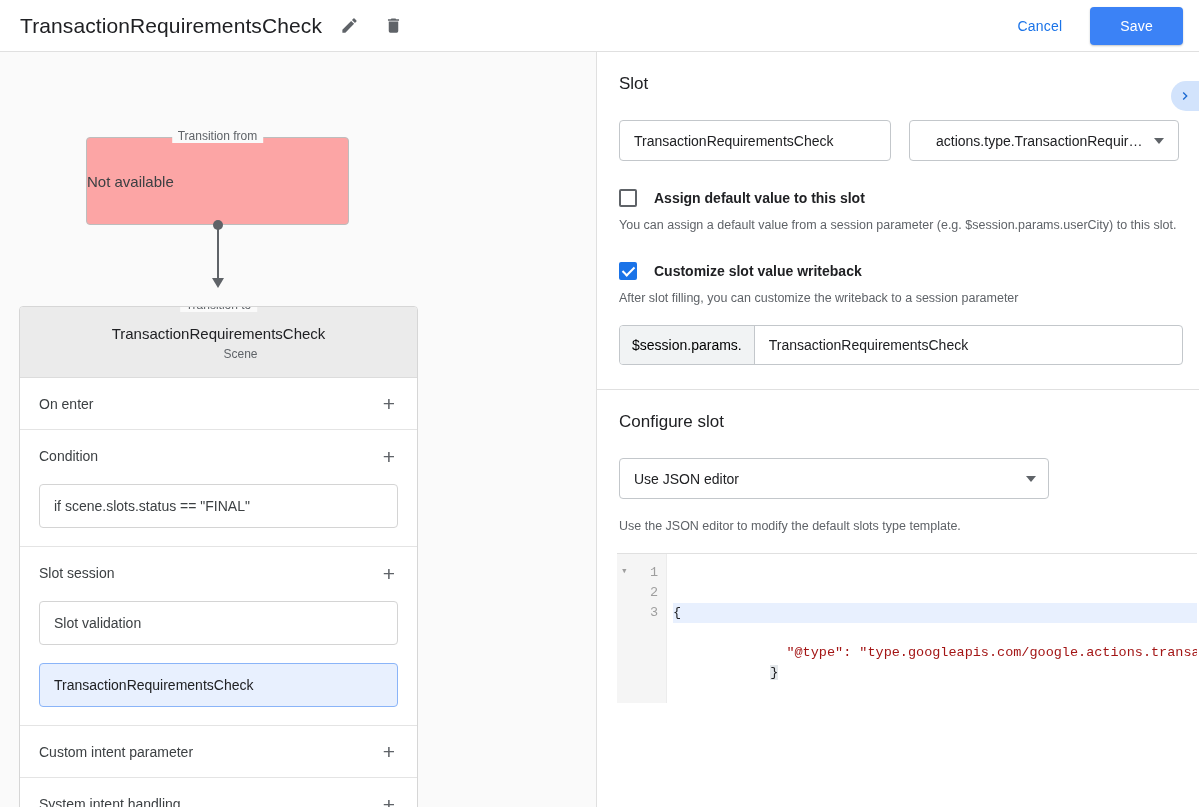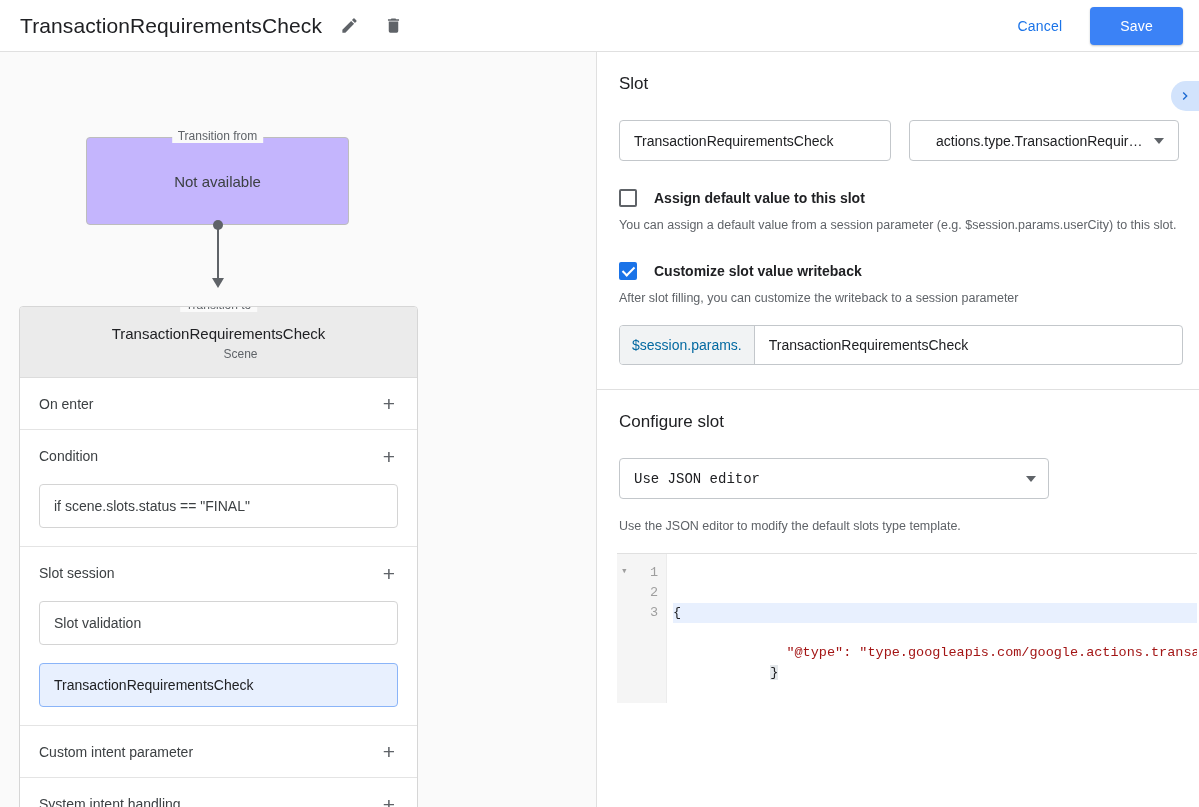--- a/index.html
+++ b/index.html
@@ -94,22 +94,22 @@
     font-size: 12px;
     color: #5f6368;
     white-space: nowrap;
   }
   .node-from {
     position: absolute;
     left: 86px; top: 85px;
     width: 263px; height: 88px;
     border: 1px solid #bdbdbd;
     border-radius: 4px;
-    background: #c4b5fd;
-    display: flex; align-items: center; justify-content: center;
+    background: #fca5a5;
+    display: flex; align-items: center; 
   }
   .node-from .txt { font-size: 15px; color: #3c4043; }
 
   .connector {
     position: absolute;
     left: 217px; top: 168px;
     width: 2px; height: 76px;
   }
   .connector .dot {
     position: absolute;
@@ -277,21 +277,21 @@
     height: 40px;
     overflow: hidden;
     width: 564px;
   }
   .wb-prefix {
     background: #f1f3f4;
     border-right: 1px solid #c3c7cb;
     padding: 0 12px;
     display: flex; align-items: center;
     font-size: 14px;
-    color: #0369a1;
+    color: #000000;
   }
   .wb-value {
     flex: 1;
     display: flex; align-items: center;
     padding: 0 14px;
     font-size: 14px;
     color: #202124;
   }
 
   .pane-divider {
@@ -305,21 +305,20 @@
     height: 41px;
     border: 1px solid #c3c7cb;
     border-radius: 4px;
     display: flex;
     align-items: center;
     justify-content: space-between;
     padding: 0 12px 0 14px;
     font-size: 14px;
     color: #202124;
     cursor: pointer;
-    font-family: Liberation Mono, monospace;
   }
   .select-caret {
     width: 0; height: 0;
     border-left: 5px solid transparent;
     border-right: 5px solid transparent;
     border-top: 6px solid #5f6368;
   }
 
   
   .editor {

